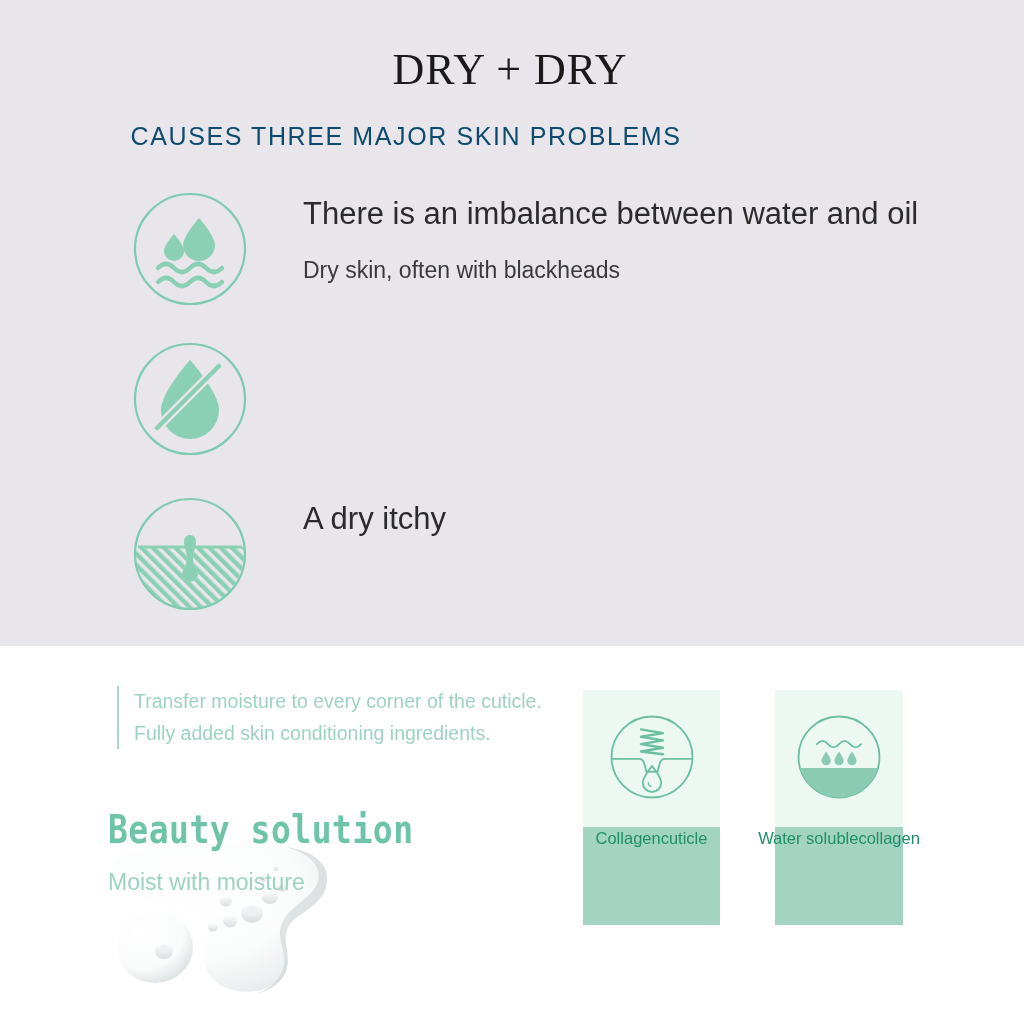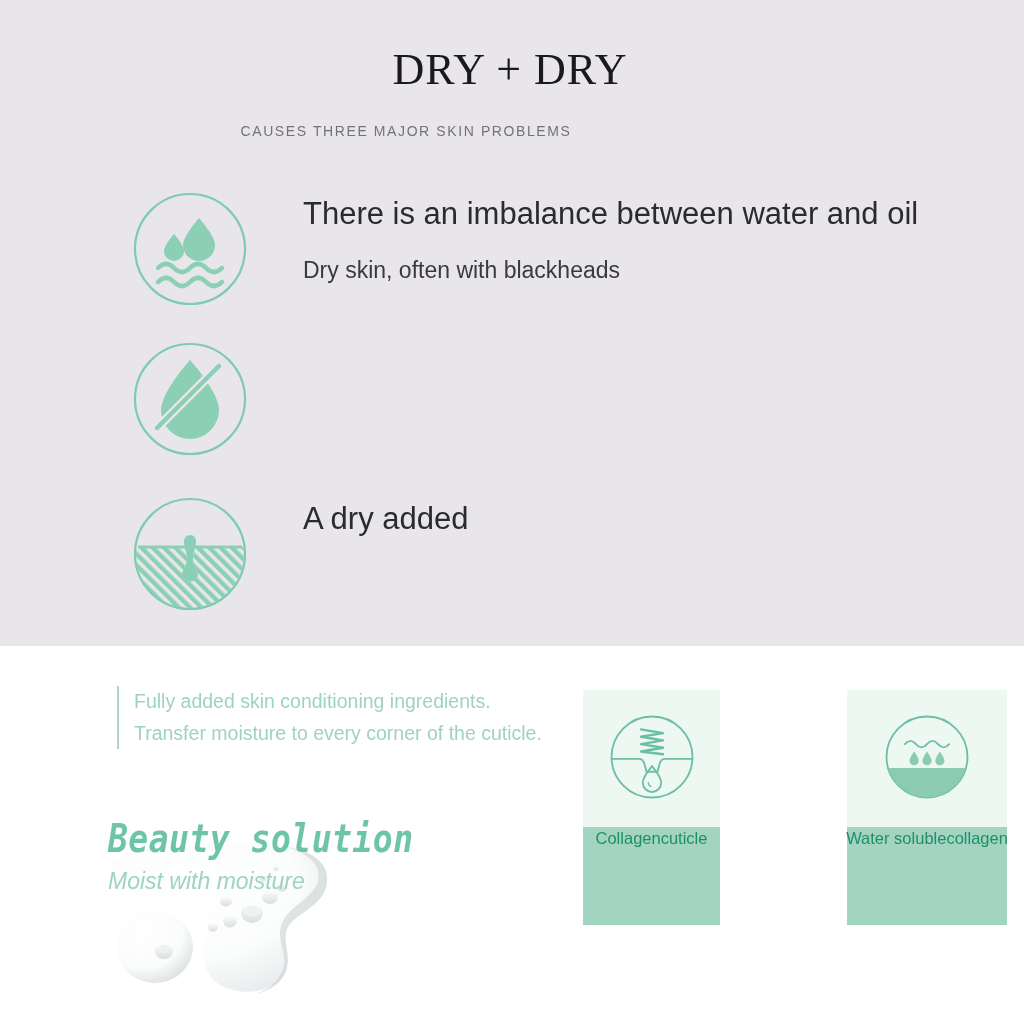--- a/index.html
+++ b/index.html
@@ -45,23 +45,23 @@
   }
 
   .subhead {
     position: absolute;
     left: 0;
     top: 124px;
     width: 812px;
     text-align: center;
     font-family: "Liberation Sans", sans-serif;
     font-weight: 300;
-    font-size: 14px;
+    font-size: 25px;
     letter-spacing: 1.6px;
-    color: #737373;
+    color: #0c4a6e;
     line-height: 1;
   }
 
   
   .problem-row {
     position: absolute;
     left: 0;
     width: 1024px;
     height: 130px;
   }
@@ -125,41 +125,40 @@
     font-size: 19.5px;
     color: #9ed3bf;
     line-height: 1.62;
     white-space: nowrap;
   }
 
   
   .brand-block {
     position: absolute;
     left: 108px;
-    top: 173px;
+    top: 164px;
     z-index: 3;
-    font-style: italic;
   }
   .brand-title {
     font-family: "DejaVu Sans Mono", monospace;
     font-weight: bold;
     font-size: 33px;
     letter-spacing: 0.5px;
     color: #6ec4a6;
     line-height: 1;
     transform: scaleY(1.18);
     transform-origin: left top;
   }
   .brand-sub {
     font-family: "Liberation Sans", sans-serif;
     font-weight: 300;
     font-size: 23px;
     color: #9ed3bf;
     line-height: 1;
-    margin-top: 18px;
+    margin-top: 28px;
     white-space: nowrap;
   }
 
   
   .droplet-art {
     position: absolute;
     left: 100px;
     top: 175px;
     width: 300px;
     height: 180px;
@@ -167,21 +166,21 @@
     pointer-events: none;
   }
 
   
   .card {
     position: absolute;
     top: 44px;
     width: 137px;
   }
   .card.c1 { left: 583px; }
-  .card.c2 { left: 847px; width: 160px; }
+  .card.c2 { left: 775px; width: 128px; }
 
   .card-icon-panel {
     background: #eef8f3;
     height: 137px;
     display: flex;
     align-items: center;
     justify-content: center;
   }
   .card.c2 .card-icon-panel { height: 137px; }
 
@@ -268,31 +267,31 @@
           <g clip-path="url(#lowerhalf3)" mask="url(#poremask3)">
             <circle cx="59" cy="59" r="54" fill="url(#hatch3)"></circle>
           </g>
           <line x1="7" y1="52" x2="111" y2="52" stroke="#8bd0b5" stroke-width="3"></line>
           <path d="M59 40 C63 40 65 43 65 47 C65 52 62 57 62 64 C62 70 67 74 67 81
                    A8.5 8.5 0 0 1 51 81 C51 74 56 70 56 64 C56 57 53 52 53 47
                    C53 43 55 40 59 40 Z" fill="#8bd0b5"></path>
         </svg>
       </div>
       <div class="problem-text">
-        <div class="problem-title">A dry added</div>
+        <div class="problem-title">A dry itchy</div>
       </div>
     </div>
 
   </div>
 
   <div class="bottom-section">
 
     <div class="bullet-block">
+      <div class="bullet-line">Transfer moisture to every corner of the cuticle.</div>
       <div class="bullet-line">Fully added skin conditioning ingredients.</div>
-      <div class="bullet-line">Transfer moisture to every corner of the cuticle.</div>
     </div>
 
     <div class="droplet-art">
       <svg viewBox="0 0 300 180" width="300" height="180">
         <defs>
           <radialGradient id="creamBig" cx="38%" cy="30%" r="78%">
             <stop offset="0%" stop-color="#ffffff"></stop>
             <stop offset="62%" stop-color="#fbfcfc"></stop>
             <stop offset="100%" stop-color="#e7eaeb"></stop>
           </radialGradient>

